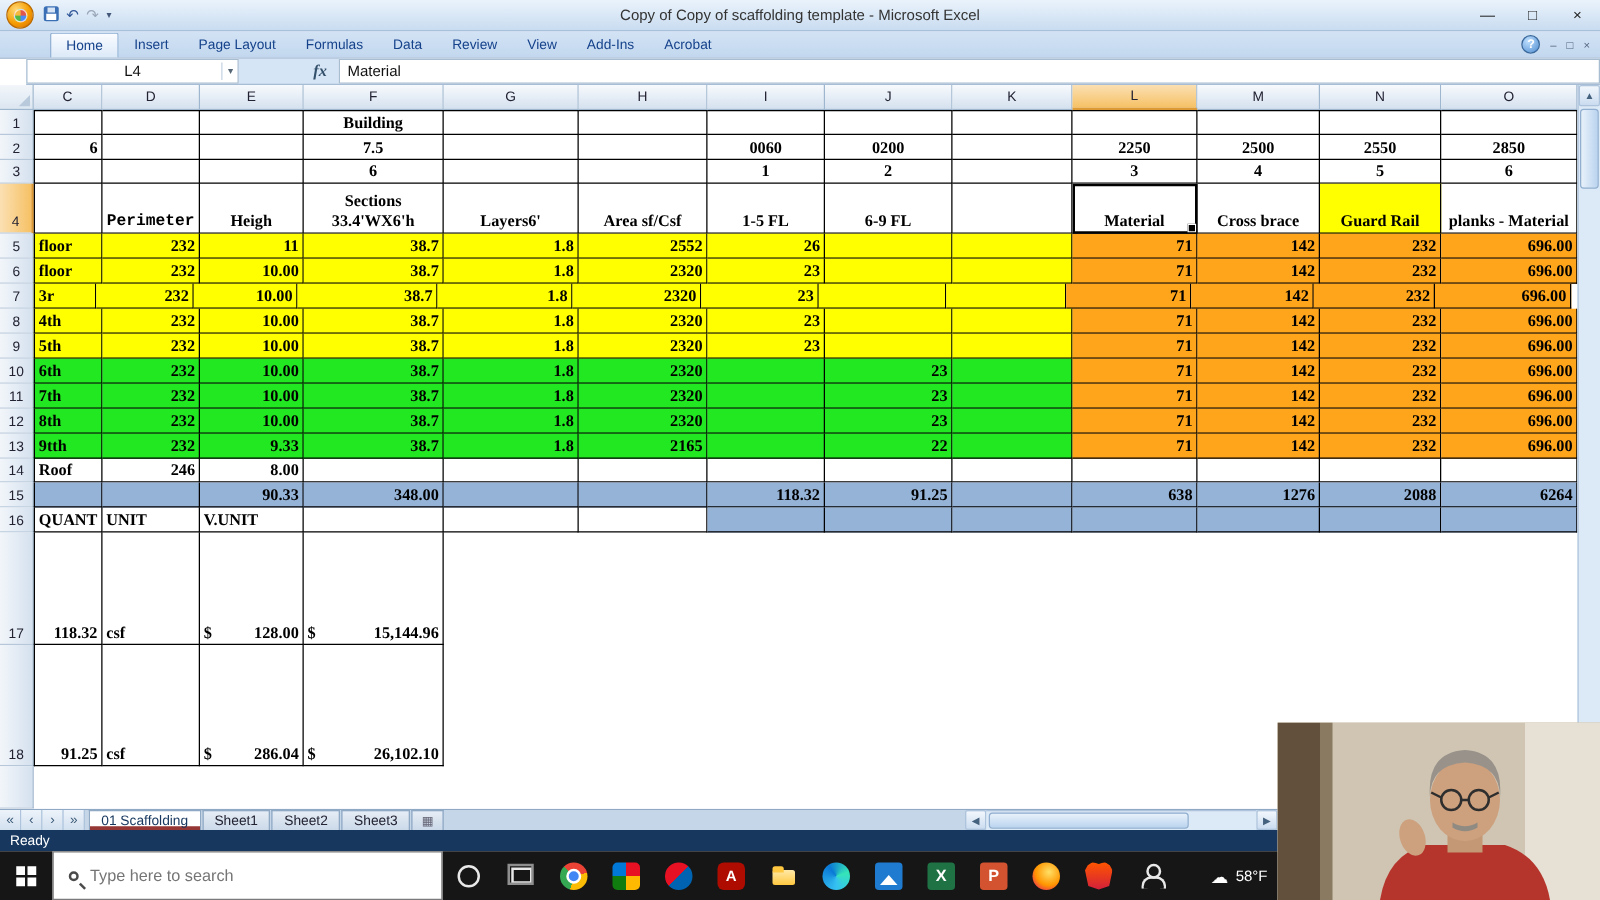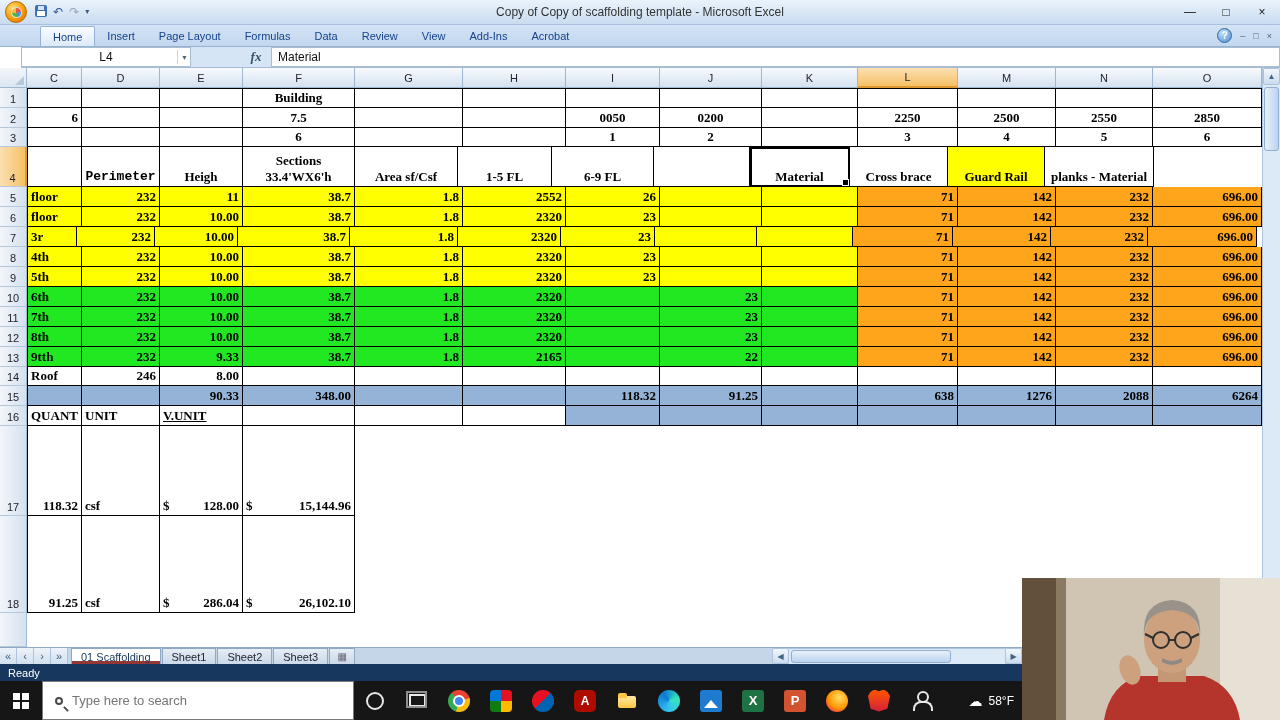--- a/index.html
+++ b/index.html
@@ -262,21 +262,21 @@
             <div class="cell a-r" style="width: 109px;"></div>
           </div>
           <div class="grow" style="height: 20px;">
             <div class="rowhdr">2</div>
             <div class="cell a-r" style="width: 55px;">6</div>
             <div class="cell a-r" style="width: 78px;"></div>
             <div class="cell a-r" style="width: 83px;"></div>
             <div class="cell a-c" style="width: 112px;">7.5</div>
             <div class="cell a-r" style="width: 108px;"></div>
             <div class="cell a-r" style="width: 103px;"></div>
-            <div class="cell a-c" style="width: 94px;">0050</div>
+            <div class="cell a-c" style="width: 94px;">0060</div>
             <div class="cell a-c" style="width: 102px;">0200</div>
             <div class="cell a-r" style="width: 96px;"></div>
             <div class="cell a-c" style="width: 100px;">2250</div>
             <div class="cell a-c" style="width: 98px;">2500</div>
             <div class="cell a-c" style="width: 97px;">2550</div>
             <div class="cell a-c" style="width: 109px;">2850</div>
           </div>
           <div class="grow" style="height: 19px;">
             <div class="rowhdr">3</div>
             <div class="cell a-r" style="width: 55px;"></div>
@@ -293,20 +293,21 @@
             <div class="cell a-c" style="width: 97px;">5</div>
             <div class="cell a-c" style="width: 109px;">6</div>
           </div>
           <div class="grow" style="height: 40px;">
             <div class="rowhdr hl">4</div>
             <div class="cell a-r" style="width: 55px;"></div>
             <div class="cell a-c" style="width: 78px; font-family: Liberation Mono, monospace;">Perimeter</div>
             <div class="cell a-c" style="width: 83px;">Heigh</div>
             <div class="cell a-c" style="width: 112px;">Sections
 33.4'WX6'h</div>
+            <div class="cell a-c" style="width: 108px;">Layers6'</div>
             <div class="cell a-c" style="width: 103px;">Area sf/Csf</div>
             <div class="cell a-c" style="width: 94px;">1-5 FL</div>
             <div class="cell a-c" style="width: 102px;">6-9 FL</div>
             <div class="cell a-r" style="width: 96px;"></div>
             <div class="cell a-c sel" style="width: 100px;">Material</div>
             <div class="cell a-c" style="width: 98px;">Cross brace</div>
             <div class="cell a-c bg-y" style="width: 97px;">Guard Rail</div>
             <div class="cell a-c" style="width: 109px;">planks - Material</div>
           </div>
           <div class="grow" style="height: 20px;">
@@ -482,21 +483,21 @@
             <div class="cell a-r bg-b" style="width: 96px;"></div>
             <div class="cell a-r bg-b" style="width: 100px;">638</div>
             <div class="cell a-r bg-b" style="width: 98px;">1276</div>
             <div class="cell a-r bg-b" style="width: 97px;">2088</div>
             <div class="cell a-r bg-b" style="width: 109px;">6264</div>
           </div>
           <div class="grow" style="height: 20px;">
             <div class="rowhdr">16</div>
             <div class="cell a-l" style="width: 55px;">QUANT</div>
             <div class="cell a-l" style="width: 78px;">UNIT</div>
-            <div class="cell a-l" style="width: 83px; text-decoration: underline;">V.UNIT</div>
+            <div class="cell a-l" style="width: 83px;">V.UNIT</div>
             <div class="cell a-r" style="width: 112px;"></div>
             <div class="cell a-r" style="width: 108px;"></div>
             <div class="cell a-r" style="width: 103px;"></div>
             <div class="cell a-r bg-b" style="width: 94px;"></div>
             <div class="cell a-r bg-b" style="width: 102px;"></div>
             <div class="cell a-r bg-b" style="width: 96px;"></div>
             <div class="cell a-r bg-b" style="width: 100px;"></div>
             <div class="cell a-r bg-b" style="width: 98px;"></div>
             <div class="cell a-r bg-b" style="width: 97px;"></div>
             <div class="cell a-r bg-b" style="width: 109px;"></div>

